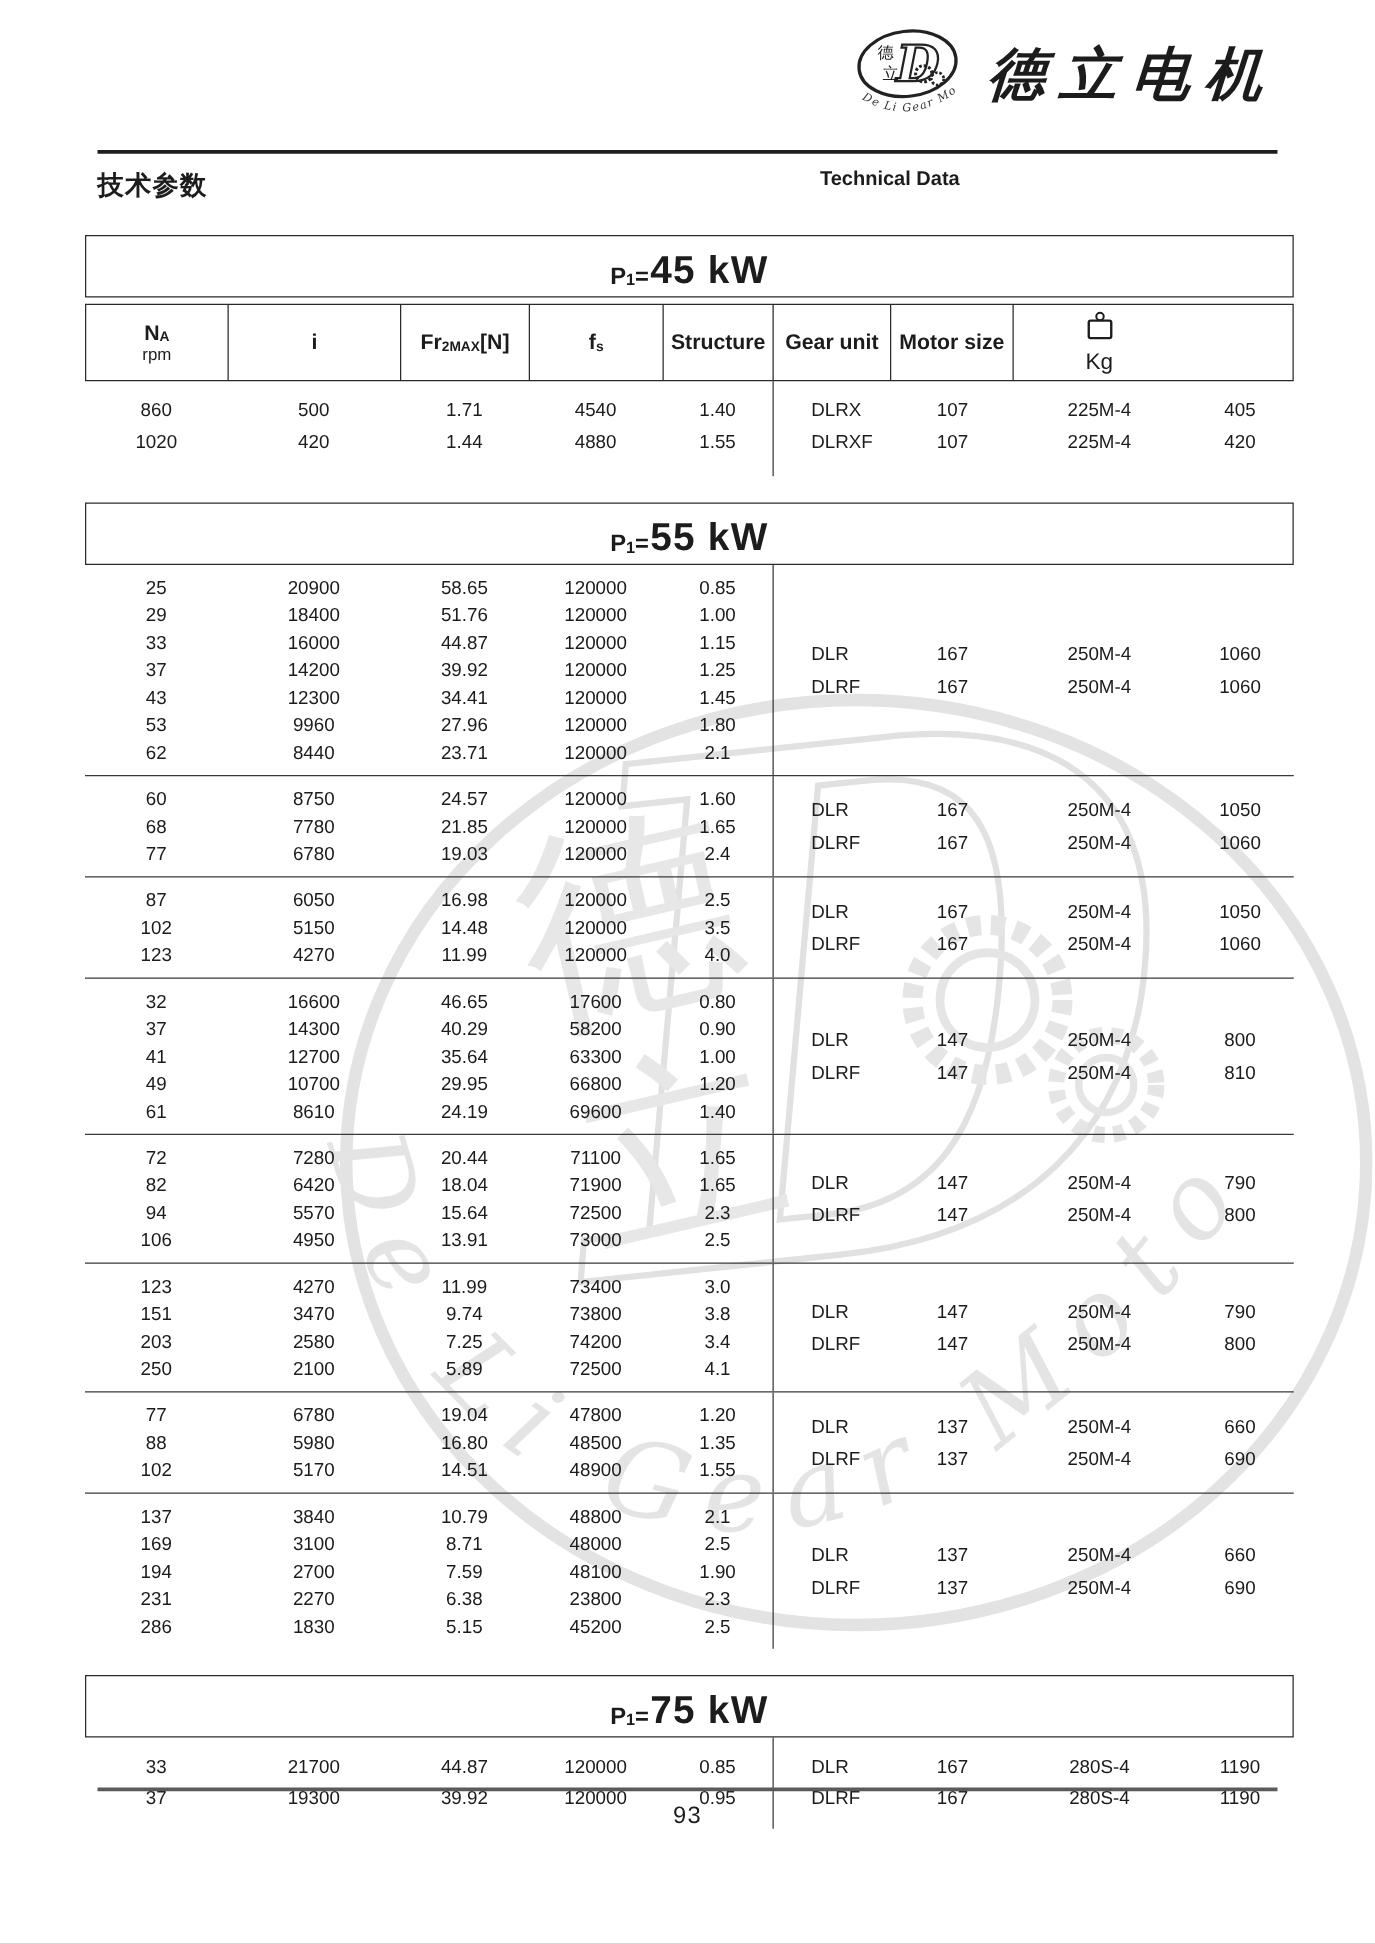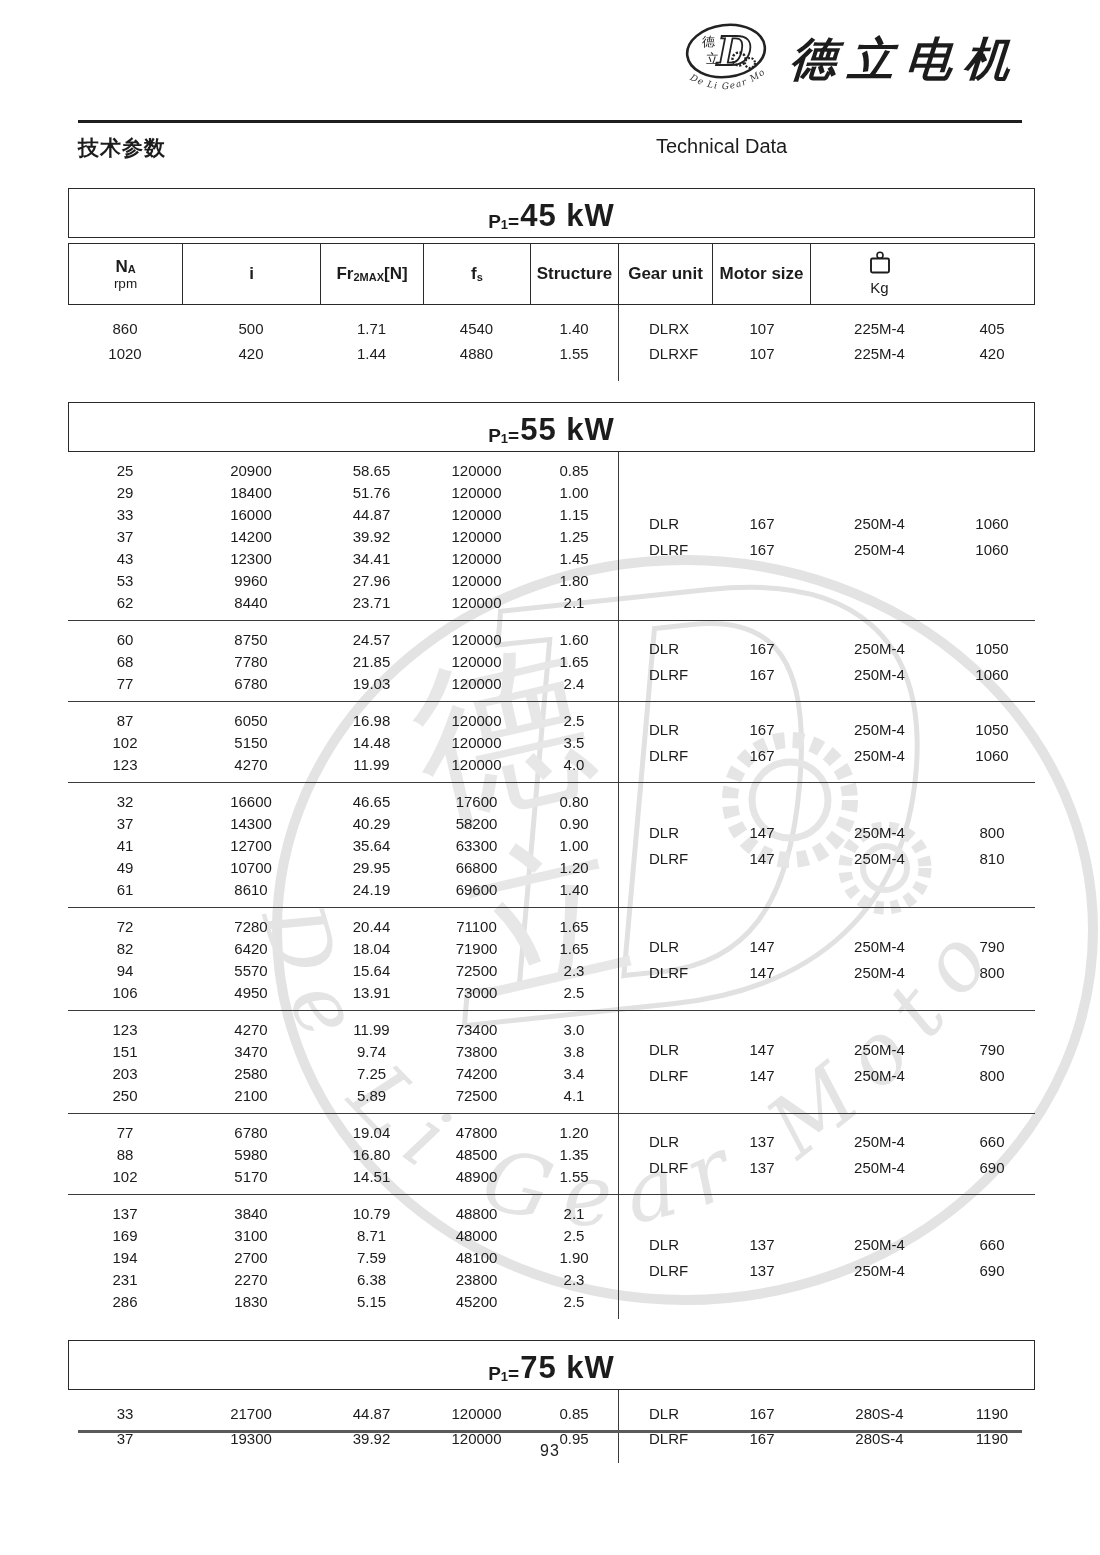--- a/index.html
+++ b/index.html
@@ -9,57 +9,57 @@
   
   .watermark{position:absolute;left:0;top:0;z-index:0;pointer-events:none;}
   
   .logo-row{height:120px;display:flex;justify-content:flex-end;align-items:center;
             padding-right:78px;gap:18px;}
   .brand-name{font-family:"DejaVu Serif",serif;font-style:italic;font-weight:bold;
               font-size:46px;letter-spacing:12px;transform:skewX(-4deg);white-space:nowrap;}
   .top-rule{margin:0 78px;border:none;border-top:3px solid #1e1e1e;height:0;}
   .title-row{position:relative;margin:8px 78px 0;height:36px;}
   .title-zh{position:absolute;left:0;top:3px;font-size:21px;font-weight:bold;letter-spacing:1px;}
-  .title-en{position:absolute;left:578px;top:4px;font-size:20px;font-weight:normal;}
+  .title-en{position:absolute;left:578px;top:4px;font-size:16px;font-weight:bold;}
   
   .table-root{margin:6px 0 0 68px;width:967px;}
   .banner{height:50px;border:1.6px solid #2a2a2a;display:flex;align-items:flex-end;
           justify-content:center;gap:1px;margin-top:21px;background:#fff7;padding-bottom:6px;box-sizing:border-box;}
   .banner-prefix{font-size:19px;font-weight:bold;line-height:1;}
   .banner-prefix sub{font-size:13px;vertical-align:baseline;position:relative;bottom:-0.1em;}
   .banner-power{font-size:31px;font-weight:bold;letter-spacing:1px;line-height:0.92;}
   .col-header{display:grid;grid-template-columns:114px 138px 103px 107px 88px 94px 98px 137px 88px;
               border:1.6px solid #2a2a2a;height:60px;margin-top:5px;box-sizing:content-box;}
   .col-cell{border-right:1.4px solid #2a2a2a;display:flex;flex-direction:column;
             align-items:center;justify-content:center;line-height:1.12;}
   .col-cell:last-child{border-right:none;}
   .col-main{font-size:17px;font-weight:bold;}
   .col-main sub{font-size:11px;font-weight:bold;vertical-align:baseline;position:relative;bottom:-0.12em;}
   .col-unit{font-size:13.5px;font-weight:normal;}
-  .col-kg-label{font-size:15px;font-weight:normal;margin-top:1px;}
+  .col-kg-label{font-size:18px;font-weight:normal;margin-top:1px;}
   
   .blocks{width:967px;}
   .block{display:flex;}
   .block + .block{border-top:1.6px solid #3a3a3a;}
   .block-left{width:550px;padding:7px 0;display:flex;flex-direction:column;justify-content:center;box-sizing:border-box;}
   .block-right{width:417px;border-left:1.6px solid #3a3a3a;display:flex;flex-direction:column;
                justify-content:center;box-sizing:border-box;}
   .row-left{display:grid;grid-template-columns:114px 138px 103px 107px 88px;height:22px;align-items:center;}
   .row-right{display:grid;grid-template-columns:94px 98px 137px 88px;height:26px;align-items:center;}
   .cell{text-align:center;font-size:15px;white-space:nowrap;}
   .cell.structure{text-align:left;padding-left:30px;}
   
   .sec-45kw .row-left,.sec-45kw .row-right,
   .sec-75kw .row-left,.sec-75kw .row-right{height:25px;}
   .sec-45kw .block-left,.sec-45kw .block-right{padding-top:11px;padding-bottom:15px;}
   .sec-75kw .block-left,.sec-75kw .block-right{padding-top:11px;padding-bottom:12px;}
   
   .footer{position:absolute;left:0;right:0;top:1430;z-index:1;top:1430px;}
   .footer-rule{margin:0 78px;border:none;border-top:3px solid #5a5a5a;height:0;}
-  .page-number{text-align:center;font-size:16px;margin-top:9px;letter-spacing:1px;}
+  .page-number{text-align:center;font-size:19px;margin-top:9px;letter-spacing:1px;}
 </style>
 </head>
 <body>
 
 <div class="page">
 
   <svg class="watermark" width="1100" height="1555" viewBox="0 0 1100 1555" aria-hidden="true">
     <ellipse cx="685" cy="930" rx="408" ry="370" fill="none" stroke="#e3e3e3" stroke-width="10"></ellipse>
     <text x="455" y="1005" font-size="560" font-family="DejaVu Serif, serif" font-style="italic" font-weight="bold" fill="none" stroke="#e1e1e1" stroke-width="5" transform="rotate(-6 650 800)">D</text>
     <text x="415" y="800" font-size="175" fill="#e7e7e7" font-family="DejaVu Serif, serif" transform="rotate(-13 480 740)">德</text>

